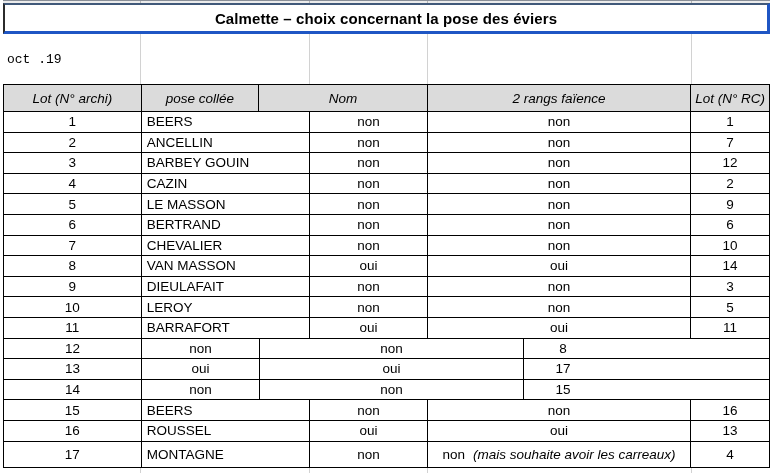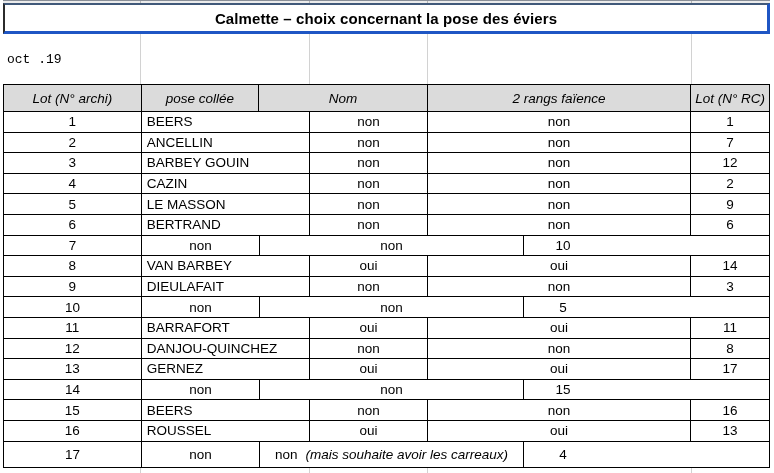--- a/index.html
+++ b/index.html
@@ -139,79 +139,79 @@
     <div class="cell w2 name">BERTRAND</div>
     <div class="cell w3">non</div>
     <div class="cell w4">
       <span>non</span>
 
     </div>
     <div class="cell w5">6</div>
   </div>
         <div class="row">
     <div class="cell w1">7</div>
+    <div class="cell w2 name">CHEVALIER</div>
     <div class="cell w3">non</div>
     <div class="cell w4">
       <span>non</span>
 
     </div>
     <div class="cell w5">10</div>
   </div>
         <div class="row">
     <div class="cell w1">8</div>
-    <div class="cell w2 name">VAN BARBEY</div>
+    <div class="cell w2 name">VAN MASSON</div>
     <div class="cell w3">oui</div>
     <div class="cell w4">
       <span>oui</span>
 
     </div>
     <div class="cell w5">14</div>
   </div>
         <div class="row">
     <div class="cell w1">9</div>
     <div class="cell w2 name">DIEULAFAIT</div>
     <div class="cell w3">non</div>
     <div class="cell w4">
       <span>non</span>
 
     </div>
     <div class="cell w5">3</div>
   </div>
         <div class="row">
     <div class="cell w1">10</div>
+    <div class="cell w2 name">LEROY</div>
     <div class="cell w3">non</div>
     <div class="cell w4">
       <span>non</span>
 
     </div>
     <div class="cell w5">5</div>
   </div>
         <div class="row">
     <div class="cell w1">11</div>
     <div class="cell w2 name">BARRAFORT</div>
     <div class="cell w3">oui</div>
     <div class="cell w4">
       <span>oui</span>
 
     </div>
     <div class="cell w5">11</div>
   </div>
         <div class="row">
     <div class="cell w1">12</div>
-    <div class="cell w2 name">DANJOU-QUINCHEZ</div>
     <div class="cell w3">non</div>
     <div class="cell w4">
       <span>non</span>
 
     </div>
     <div class="cell w5">8</div>
   </div>
         <div class="row">
     <div class="cell w1">13</div>
-    <div class="cell w2 name">GERNEZ</div>
     <div class="cell w3">oui</div>
     <div class="cell w4">
       <span>oui</span>
 
     </div>
     <div class="cell w5">17</div>
   </div>
         <div class="row">
     <div class="cell w1">14</div>
     <div class="cell w3">non</div>
@@ -236,20 +236,21 @@
     <div class="cell w2 name">ROUSSEL</div>
     <div class="cell w3">oui</div>
     <div class="cell w4">
       <span>oui</span>
 
     </div>
     <div class="cell w5">13</div>
   </div>
         <div class="row tall">
     <div class="cell w1">17</div>
+    <div class="cell w2 name">MONTAGNE</div>
     <div class="cell w3">non</div>
     <div class="cell w4">
       <span>non</span>
       <span class="note">(mais souhaite avoir les carreaux)</span>
     </div>
     <div class="cell w5">4</div>
   </div>
       </div>
   </div>
 

